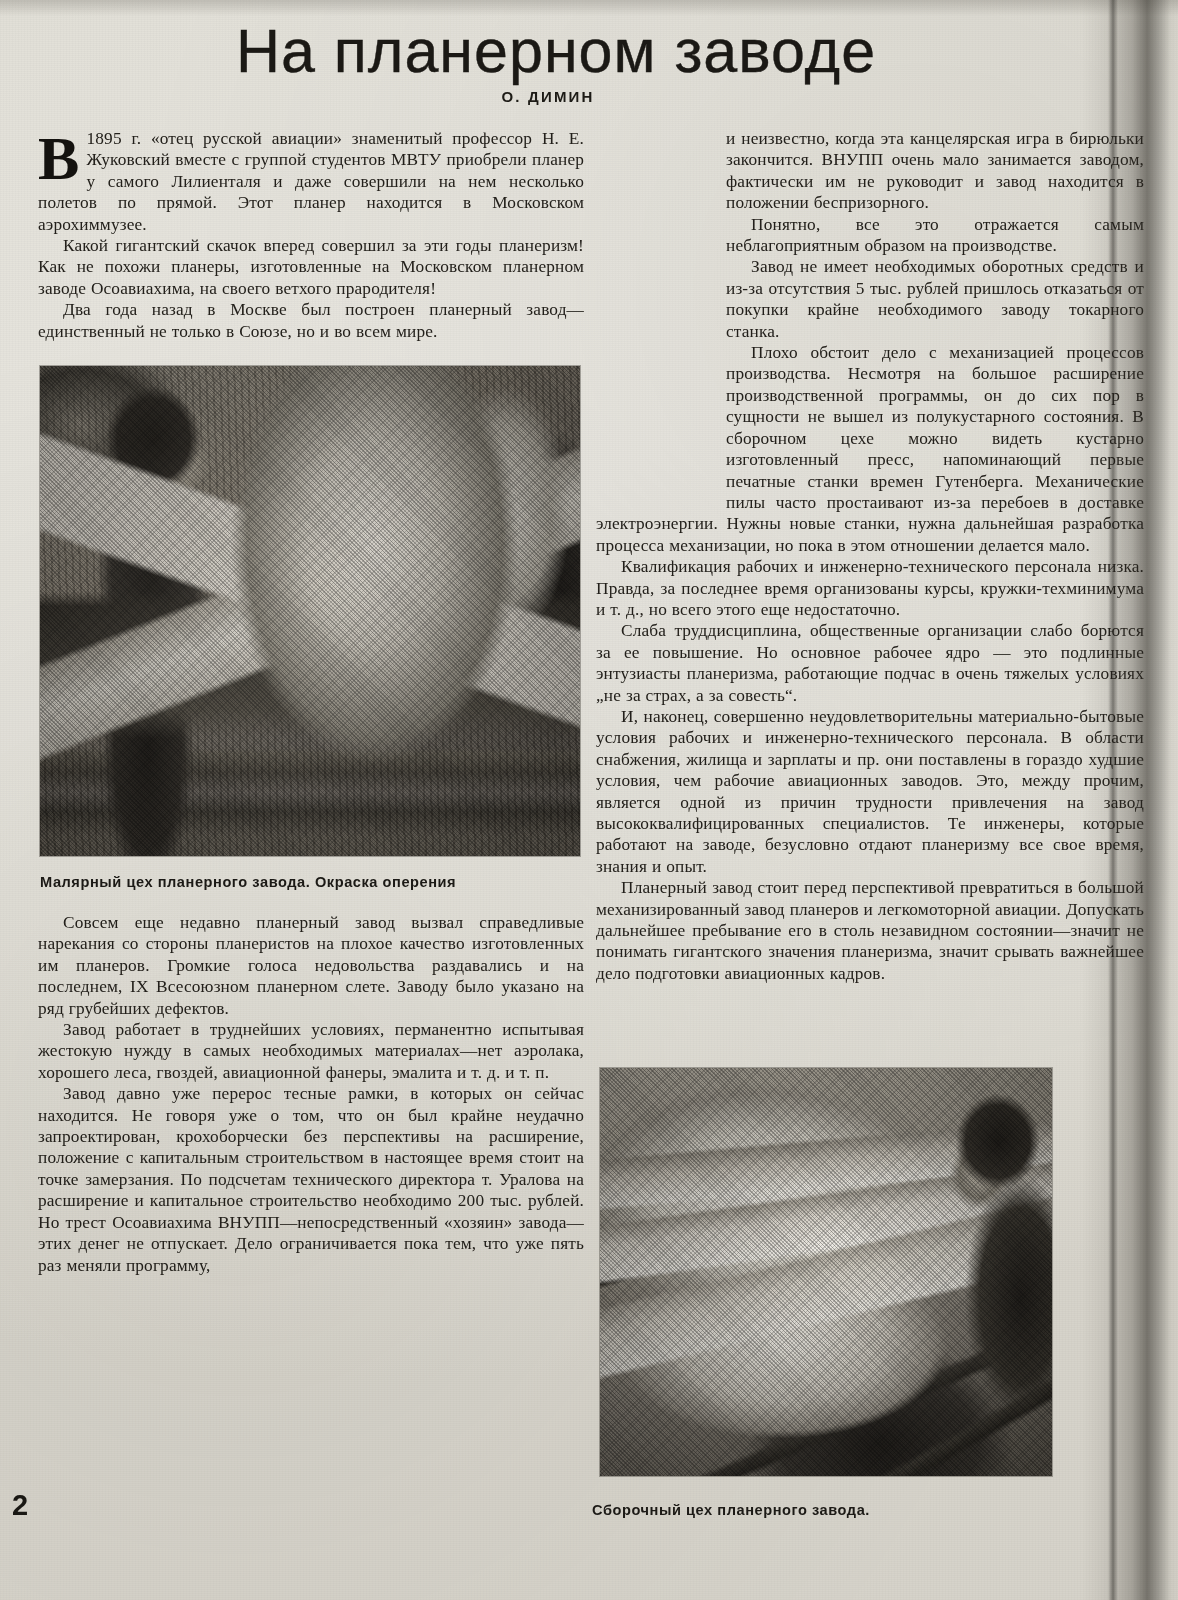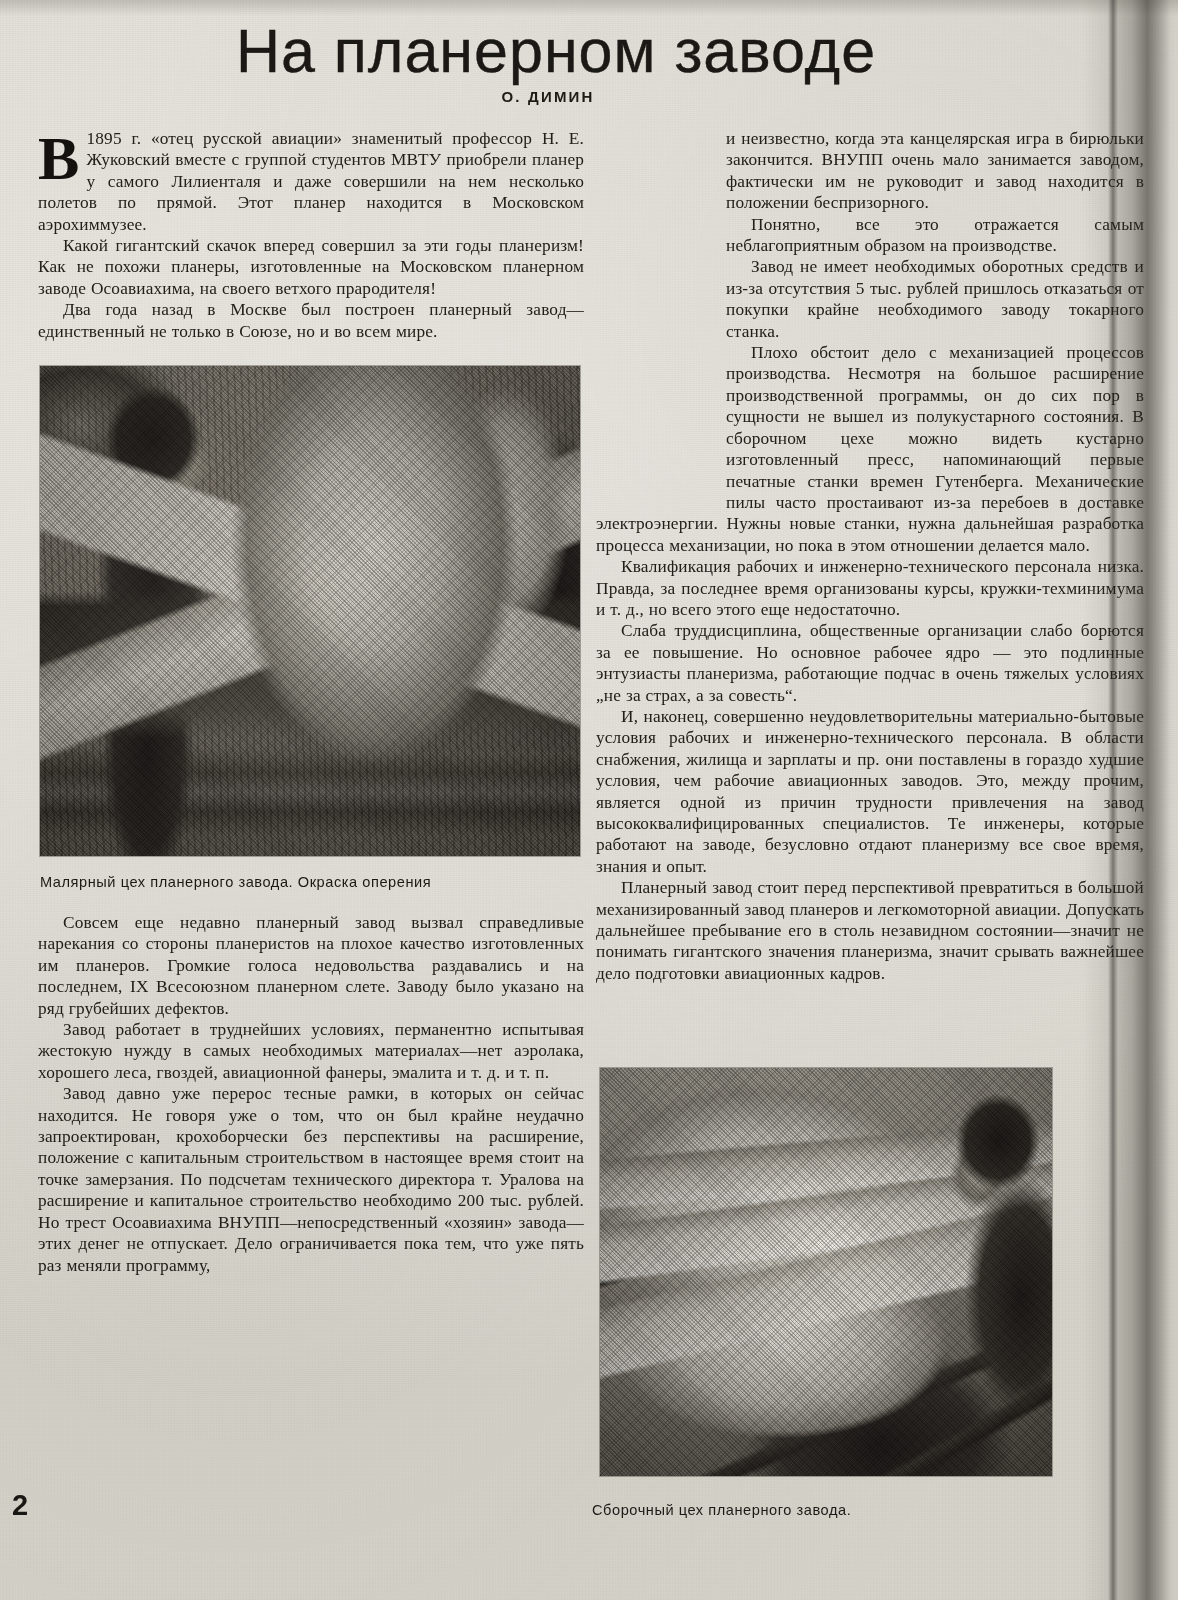--- a/index.html
+++ b/index.html
@@ -186,21 +186,21 @@
       linear-gradient(-18deg, transparent 60%, #322e27 61%, #444038 63%, transparent 64%),
       
       radial-gradient(ellipse 140px 110px at 62% 92%, #1e1b17 0%, #3a3630 70%, transparent 95%),
       linear-gradient(165deg, #bdb7aa 0%, #a29c8f 30%, #8a847a 62%, #5e594f 100%);
   }
 
   
   .caption{
     position:absolute;
     font-family:"Liberation Sans", sans-serif;
-    font-weight:normal;
+    font-weight:bold;
     font-size:14.6px;
     line-height:20px;
     letter-spacing:.55px;
     color:#1c1a16;
   }
   #cap1{left:40px;top:872px;width:560px;}
   #cap2{left:592px;top:1500px;width:480px;}
 
   
   .folio{

